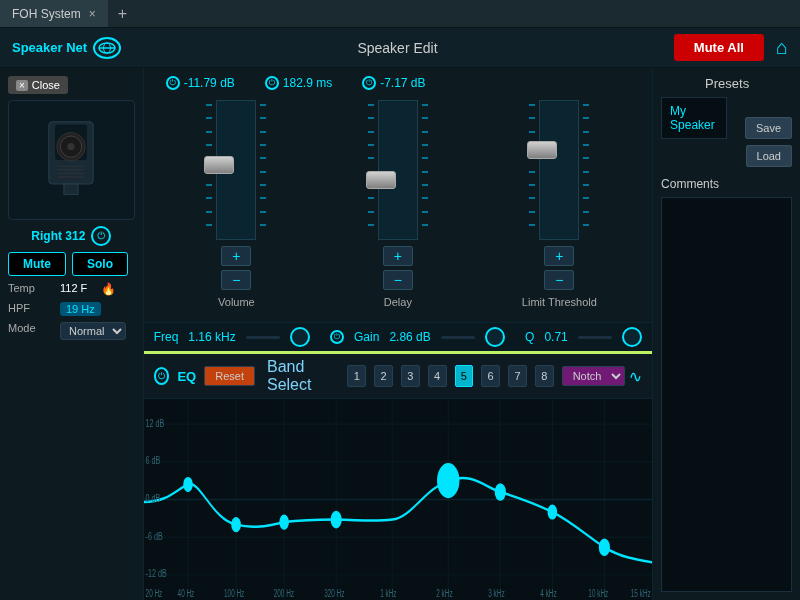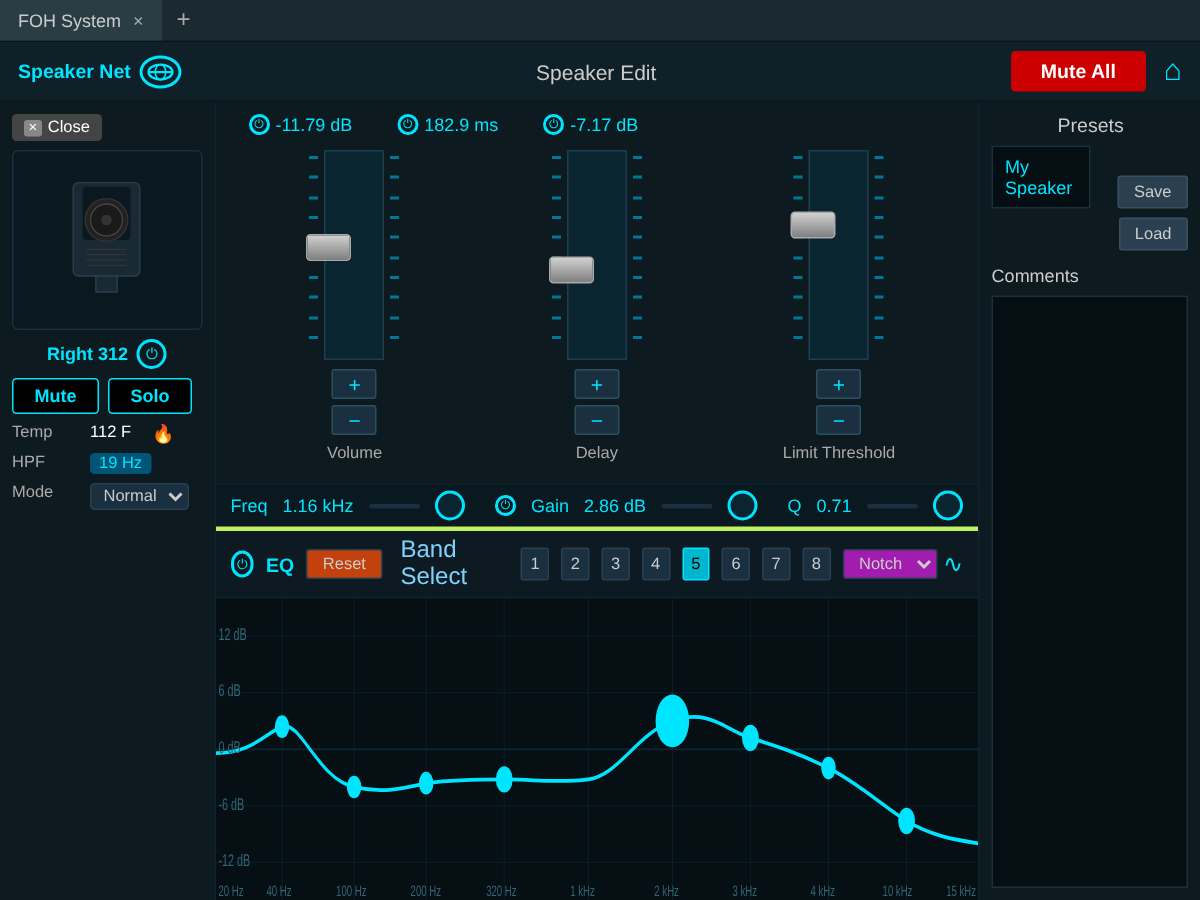--- a/index.html
+++ b/index.html
@@ -471,21 +471,21 @@
       color: #000;
       border-color: #00e5ff;
     }
     #filter-type {
       margin-left: auto;
       display: flex;
       align-items: center;
       gap: 4px;
     }
     #filter-select {
-      background: #a21caf;
+      background: #701a75;
       color: #ccc;
       border: 1px solid #2a4050;
       padding: 2px 6px;
       font-size: 11px;
       border-radius: 2px;
     }
     .notch-wave {
       color: #00e5ff;
       font-size: 16px;
     }

